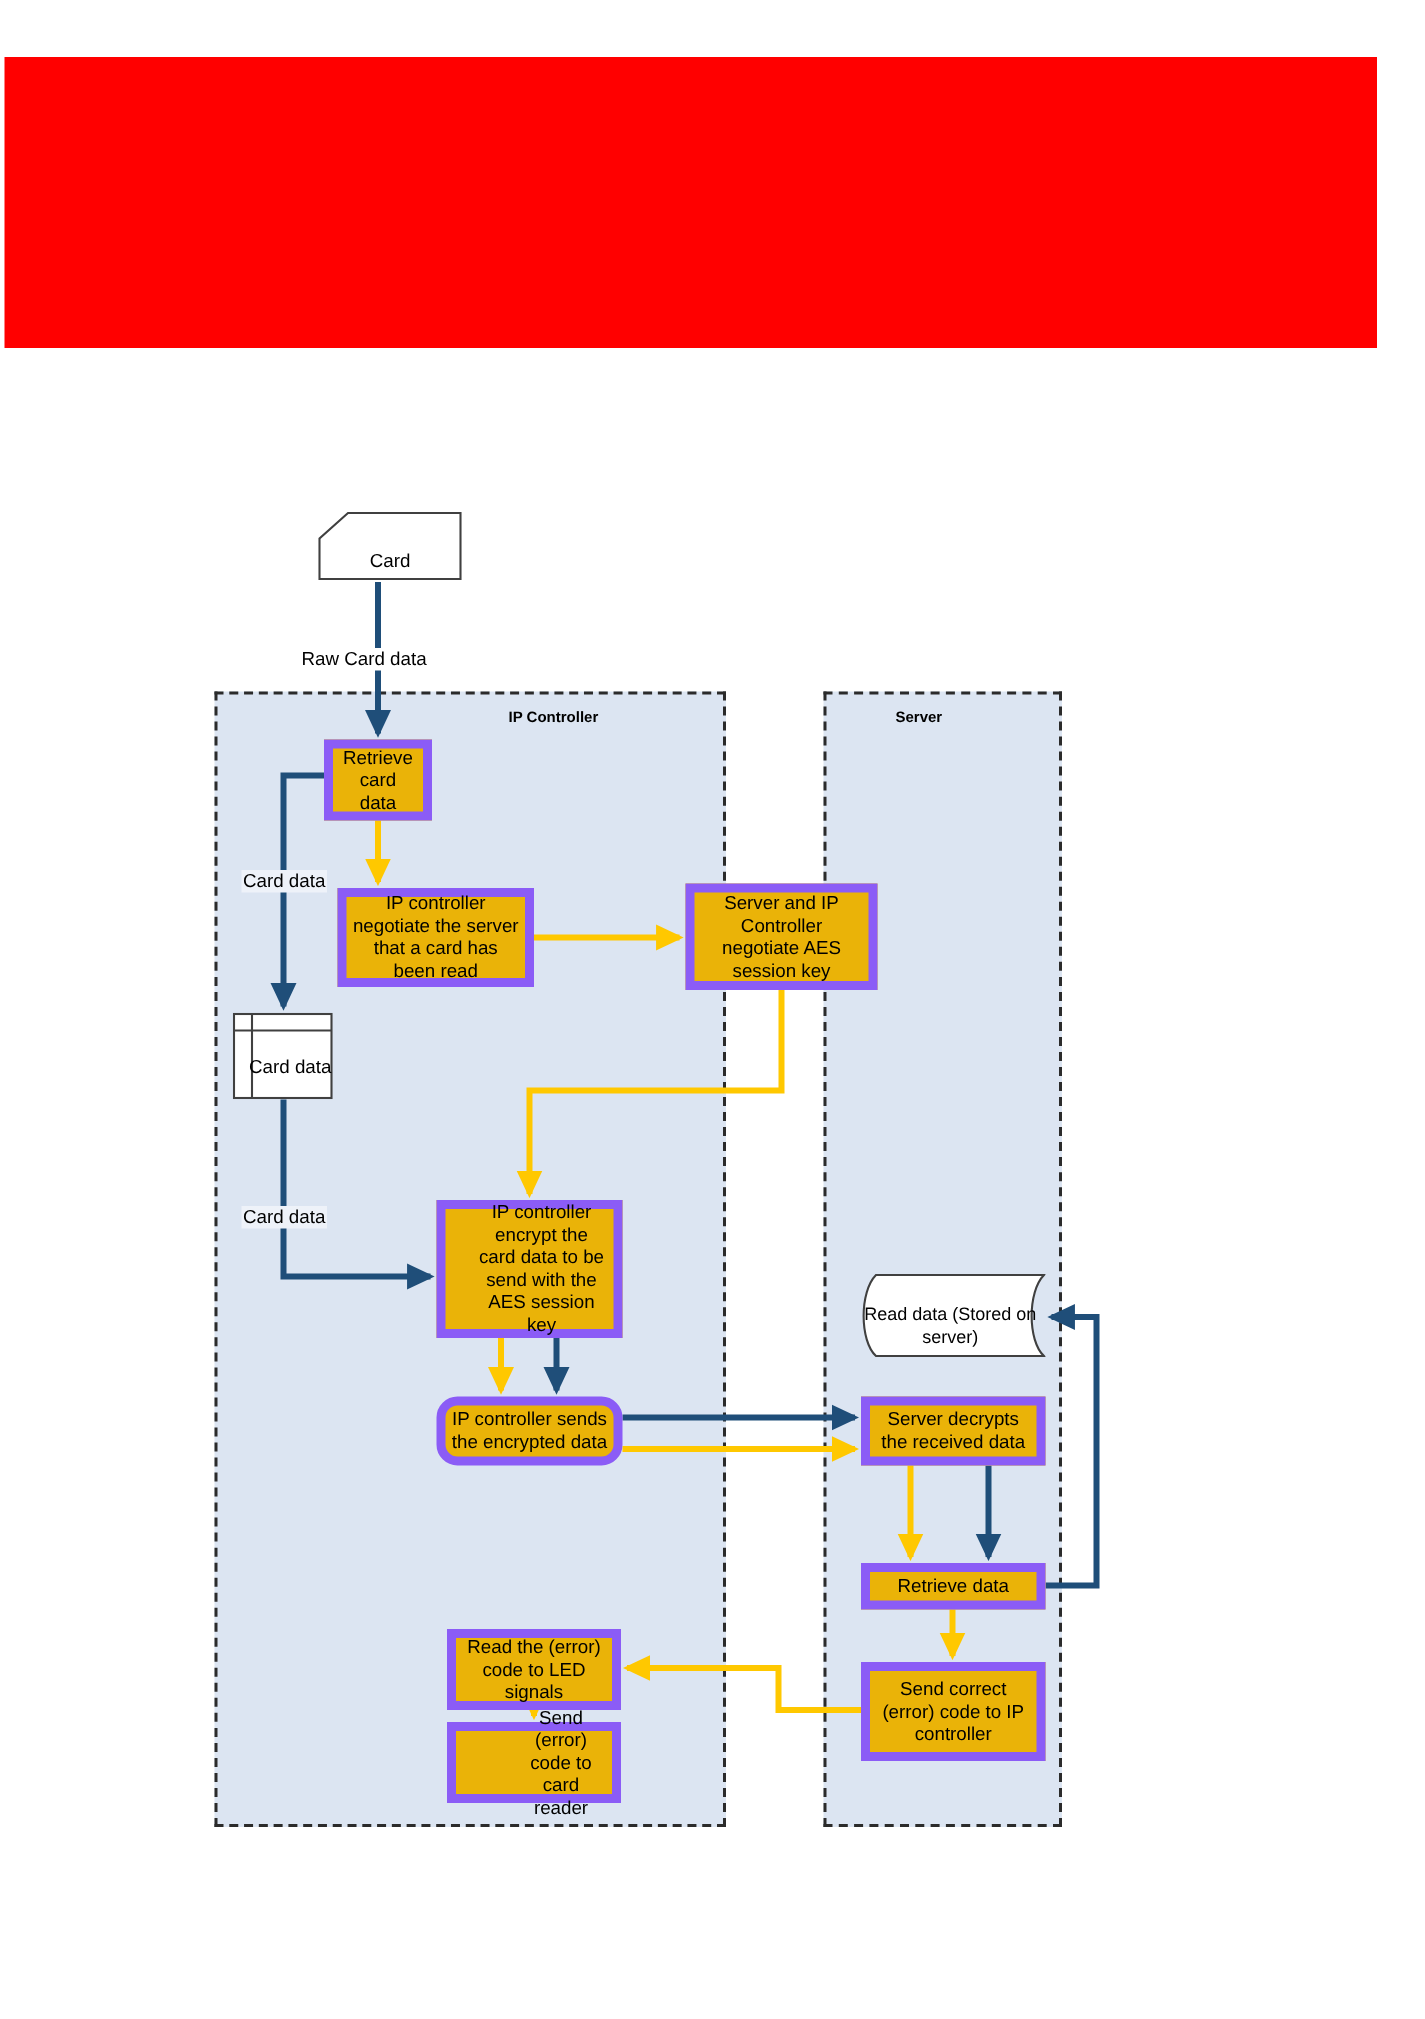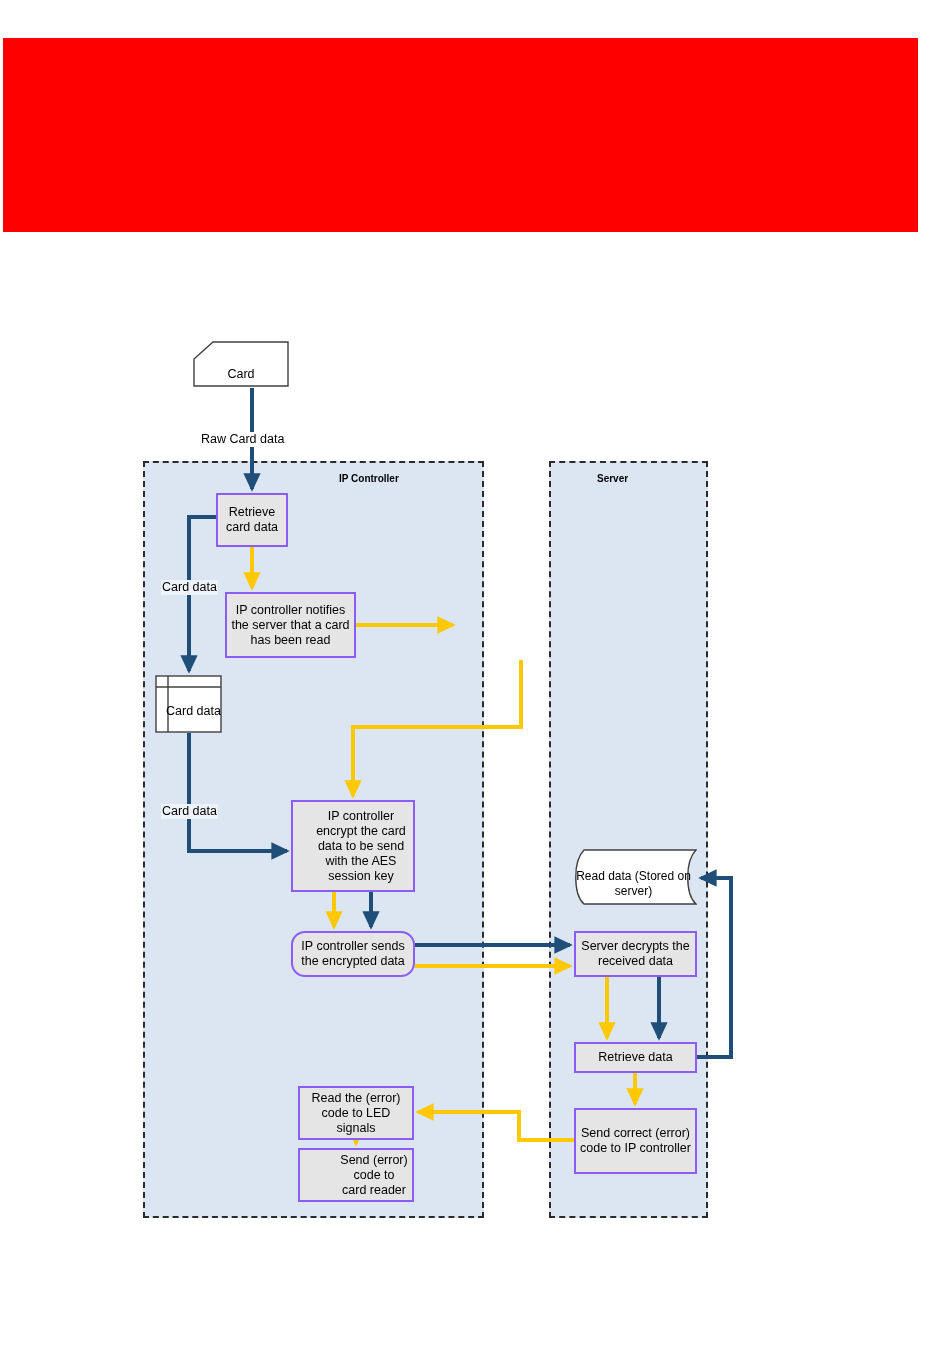--- a/index.html
+++ b/index.html
@@ -70,35 +70,35 @@
   }
   #lane-title-server {
     left: 597px;
     top: 473px;
   }
 
   
   .node {
     position: absolute;
     box-sizing: border-box;
-    background: #e5e5e5;
-    border: 2px solid #8b5cf6;
+    background: #eab308;
+    border: 6px solid #8b5cf6;
     color: #000000;
     font-size: 12.5px;
     line-height: 15px;
     text-align: center;
     display: flex;
     align-items: center;
     justify-content: center;
     padding: 2px 4px;
   }
 
   
   #node-card {
-    left: 193px;
+    left: 212px;
     top: 341px;
     width: 96px;
     height: 58px;
     background: transparent;
     border: none;
     padding: 0;
     align-items: center;
   }
   #node-card .card-shape {
     position: absolute;
@@ -259,22 +259,23 @@
 
   <div class="node" id="node-card-data-store">
     <svg class="store-shape" viewBox="0 0 67 58" xmlns="http://www.w3.org/2000/svg">
       <rect x="1" y="1" width="65" height="56" fill="#ffffff" stroke="#404040" stroke-width="1.4"></rect>
       <line x1="1" y1="12" x2="66" y2="12" stroke="#404040" stroke-width="1.4"></line>
       <line x1="13" y1="1" x2="13" y2="57" stroke="#404040" stroke-width="1.4"></line>
     </svg>
     <div class="store-label">Card data</div>
   </div>
 
-  <div class="node" id="node-notify-server">IP controller notifies the server that a card has been read</div>
-
+  <div class="node" id="node-notify-server">IP controller negotiate the server that a card has been read</div>
+
+  <div class="node" id="node-negotiate-aes">Server and IP Controller negotiate AES session key</div>
 
   <div class="node" id="node-encrypt-card-data">IP controller encrypt the card data to be send with the AES session key</div>
 
   <div class="node" id="node-send-encrypted">IP controller sends the encrypted data</div>
 
   <div class="node" id="node-server-store">
     <svg class="tape-shape" viewBox="0 0 127 56" xmlns="http://www.w3.org/2000/svg">
       <path d="M 14 1 L 126 1 C 115 12 115 45 126 55 L 14 55 C 3 45 3 12 14 1 Z" fill="#ffffff" stroke="#404040" stroke-width="1.4"></path>
     </svg>
     <div class="tape-label">Read data (Stored on server)</div>

